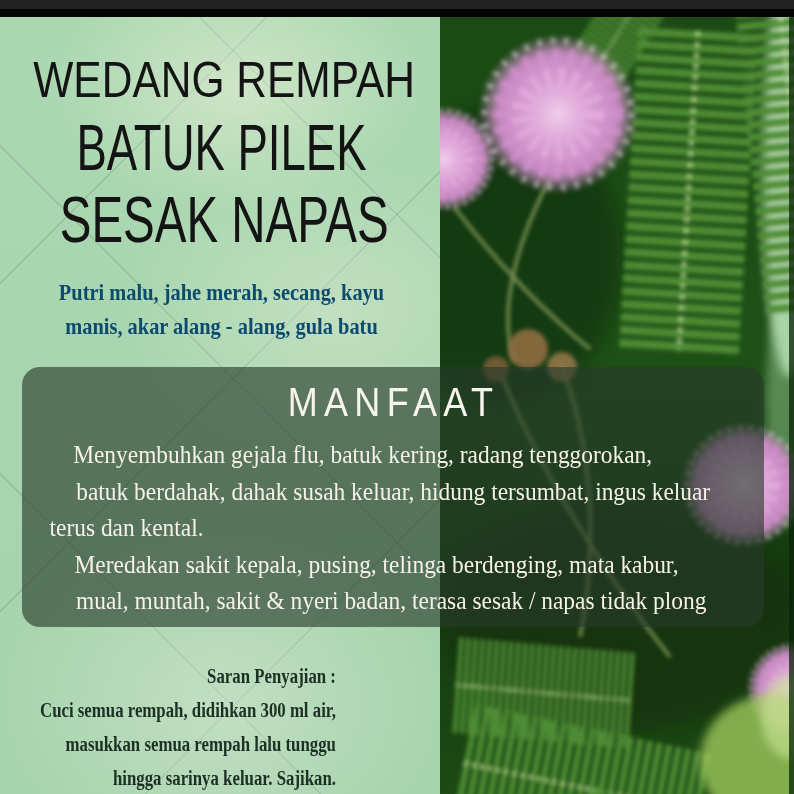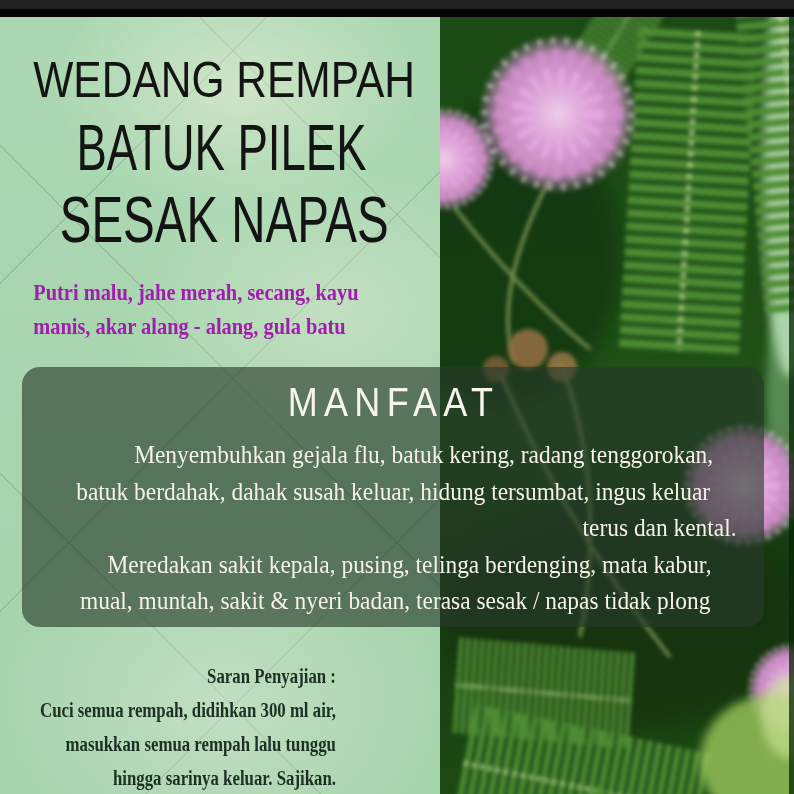--- a/index.html
+++ b/index.html
@@ -27,35 +27,35 @@
   .photo{position:absolute;left:440px;top:8px;width:354px;height:779px;}
   .photo svg{display:block;width:100%;height:100%;}
 
   .title-block{position:absolute;left:0;top:0;width:443px;text-align:center;color:#141414;
     font-family:"Liberation Sans", sans-serif;font-weight:400;}
   .title-line{position:absolute;left:0;width:443px;white-space:nowrap;line-height:1;}
   .title-line.l1{top:46px;font-size:50px;transform:scaleX(.85);}
   .title-line.l2{top:106px;font-size:65px;transform:scaleX(.70);}
   .title-line.l3{top:178px;font-size:65px;transform:scaleX(.73);}
 
-  .ingredients{position:absolute;left:0;top:266px;width:443px;text-align:left;
-    color:#a21caf;font-size:24px;line-height:34px;font-weight:700;}
+  .ingredients{position:absolute;left:0;top:266px;width:443px;text-align:center;
+    color:#0c4a6e;font-size:24px;line-height:34px;font-weight:700;}
   .ingredients div{white-space:nowrap;transform:scaleX(.85);}
 
   .benefits-panel{
     position:absolute;left:22px;top:358px;width:742px;height:260px;
     background:rgba(40,58,42,.63);border-radius:18px;
     display:flex;flex-direction:column;align-items:center;
   }
   .benefits-heading{
     margin-top:12px;color:#f7f4ec;font-family:"Liberation Sans", sans-serif;
     font-size:40px;line-height:46px;letter-spacing:7px;white-space:nowrap;
     transform:scaleX(.9);font-weight:400;
   }
-  .benefits-body{margin-top:12px;display:flex;flex-direction:column;align-items:flex-end;}
+  .benefits-body{margin-top:12px;display:flex;flex-direction:column;align-items:flex-start;}
   .benefits-body div{
     color:#f6f2e8;font-size:26px;line-height:36.5px;white-space:nowrap;
     transform:scaleX(.9);font-weight:400;
   }
   .serving{position:absolute;left:40px;top:650px;color:#1c3024;font-size:20px;
     line-height:34px;font-weight:700;text-align:right;}
   .serving div{white-space:nowrap;transform:scaleX(.84);transform-origin:left center;}
 </style>
 </head>
 <body>

